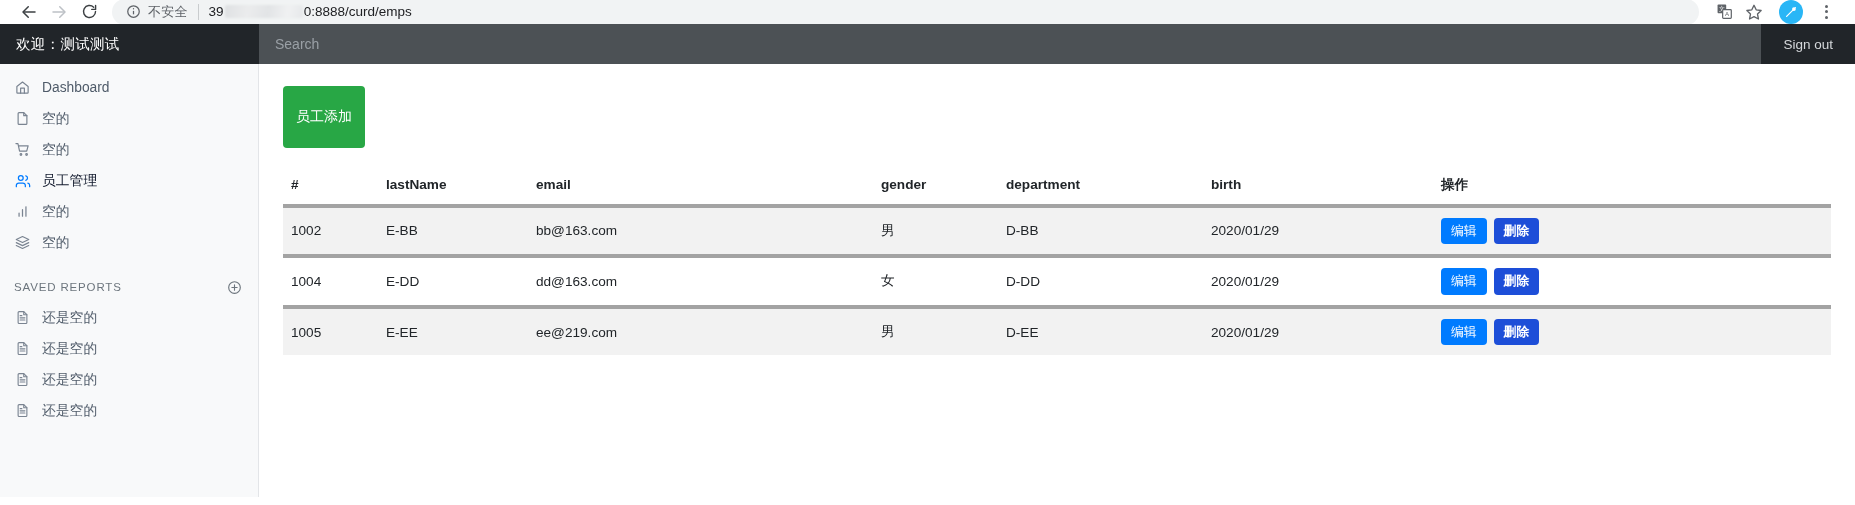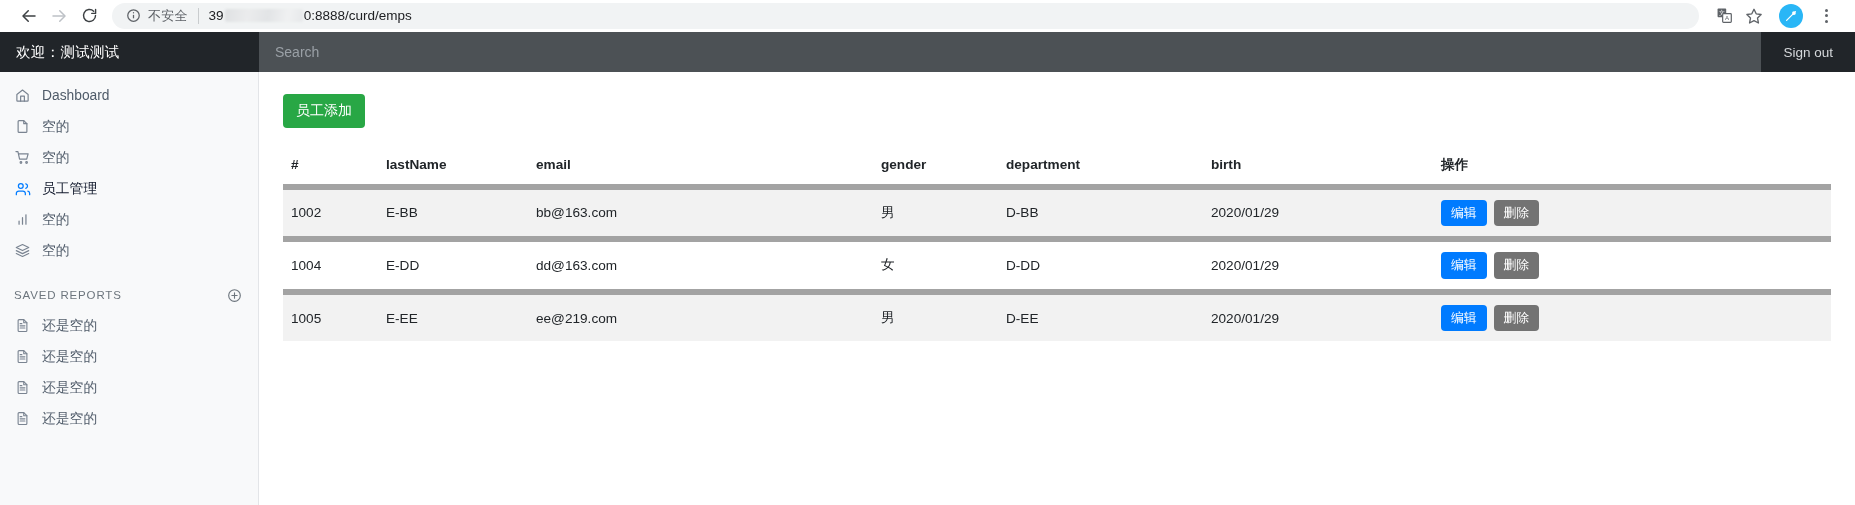--- a/index.html
+++ b/index.html
@@ -7,21 +7,21 @@
   html, body {
     width: 1855px;
     height: 505px;
     overflow: hidden;
     background: #ffffff;
     font-family: "Liberation Sans", "DejaVu Sans", sans-serif;
   }
 
   
   .browser-bar {
-    height: 32px;
+    height: 24px;
     background: #ffffff;
     display: flex;
     align-items: center;
     padding: 0 14px;
     gap: 0;
     border-bottom: 1px solid #ffffff;
   }
   .nav-btn {
     width: 30px; height: 26px;
     display: flex; align-items: center; justify-content: center;
@@ -193,21 +193,21 @@
     padding: 22px 24px 0 24px;
     overflow: hidden;
   }
   .btn-add {
     display: inline-block;
     background: #28a745;
     color: #ffffff;
     border: 0;
     border-radius: 4px;
     font-size: 14px;
-    padding: 8px 13px;
+    padding: 22px 13px;
     cursor: pointer;
     font-family: inherit;
     line-height: 1.25;
   }
 
   table.emp-table {
     width: 100%;
     border-collapse: collapse;
     margin-top: 19px;
     font-size: 13.6px;
@@ -215,21 +215,21 @@
   }
   table.emp-table th {
     text-align: left;
     font-weight: bold;
     padding: 9px 8px 10px 8px;
     border-bottom: 2px solid #dee2e6;
     white-space: nowrap;
   }
   table.emp-table td {
     padding: 10px 8px;
-    border-top: 6px solid #a3a3a3;
+    border-top: 4px solid #a3a3a3;
     vertical-align: middle;
     white-space: nowrap;
   }
   table.emp-table tbody tr:nth-child(odd) { background: #f2f2f2; }
   table.emp-table tbody tr:nth-child(even) { background: #ffffff; }
 
   .col-id     { width: 95px; }
   .col-name   { width: 150px; }
   .col-email  { width: 345px; }
   .col-gender { width: 125px; }
@@ -241,21 +241,21 @@
     border: 0;
     border-radius: 4px;
     color: #ffffff;
     font-size: 12.8px;
     padding: 5px 10px;
     cursor: pointer;
     font-family: inherit;
     line-height: 1.3;
   }
   .btn-edit { background: #007bff; }
-  .btn-del  { background: #737373; margin-left: 7px; }
+  .btn-del  { background: #1d4ed8; margin-left: 7px; font-weight: bold; }
 </style>
 </head>
 <body>
 
 <div class="browser-bar">
   <div class="nav-btn">
     <svg width="18" height="18" viewBox="0 0 24 24" fill="none" stroke="currentColor" stroke-width="2" stroke-linecap="round" stroke-linejoin="round">
         <line x1="20" y1="12" x2="5" y2="12"></line>
         <polyline points="11 19 4 12 11 5"></polyline>
       </svg>

